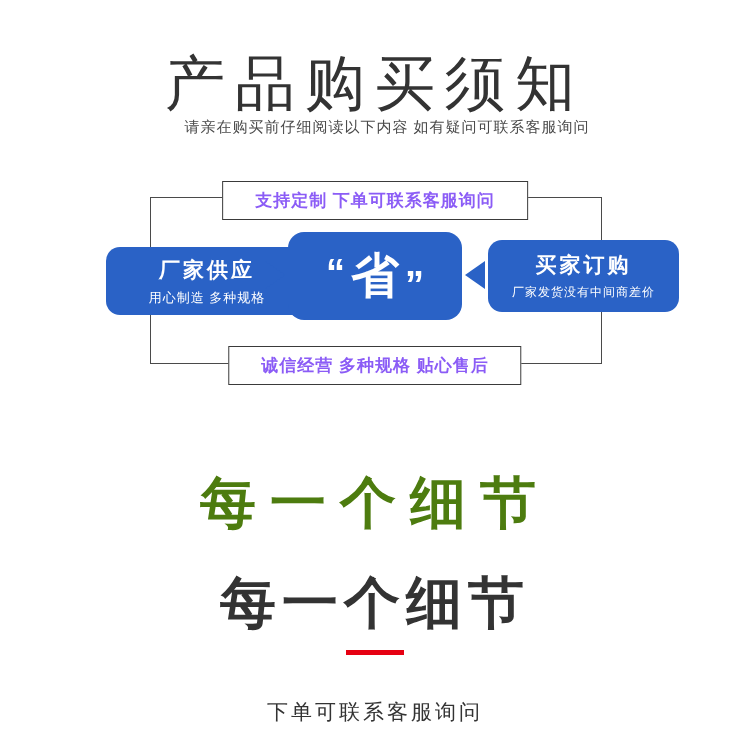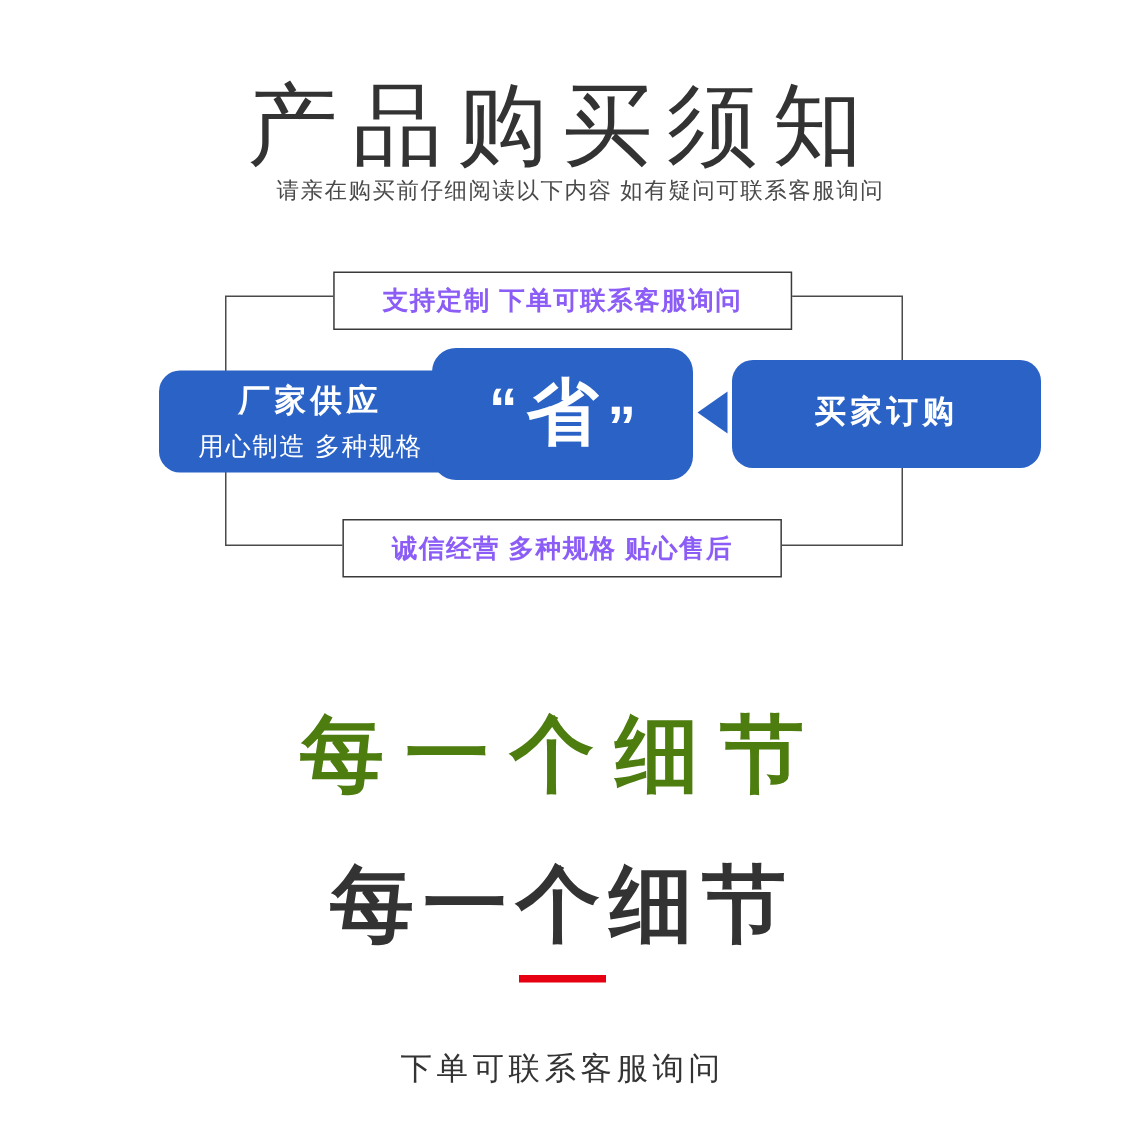--- a/index.html
+++ b/index.html
@@ -62,29 +62,29 @@
     color: #ffffff;
     border-radius: 14px;
     display: flex;
     flex-direction: column;
     align-items: center;
     justify-content: center;
     z-index: 1;
     text-align: center;
   }
   .left-box  { left: 62px;  top: 247px; width: 202px; height: 68px; margin-left: 44px; }
-  .right-box { left: 488px; top: 240px; width: 206px; height: 72px; }
+  .right-box { left: 488px; top: 240px; width: 191px; height: 72px; }
   .side-box-title {
     font-size: 21px;
     font-weight: bold;
     letter-spacing: 3px;
     margin-bottom: 5px;
   }
   .side-box-subtitle {
-    font-size: 17px;
+    font-size: 13px;
     letter-spacing: 1px;
   }
   .right-box .side-box-subtitle { font-size: 12px; }
 
   .center-box {
     left: 288px;
     top: 232px;
     width: 174px;
     height: 88px;
     border-radius: 16px;
@@ -176,20 +176,21 @@
 <div class="abs center-box">
   <span class="quote open">“</span>
   <span class="center-word">省</span>
   <span class="quote close">”</span>
 </div>
 
 <div class="abs arrow arrow-to-left"></div>
 
 <div class="abs blue-box right-box">
   <div class="side-box-title">买家订购</div>
+  <div class="side-box-subtitle">厂家发货没有中间商差价</div>
 </div>
 
 <div class="abs bordered-box bottom-box">诚信经营 多种规格 贴心售后</div>
 
 <div class="abs center-text headline-1">每一个细节</div>
 <div class="abs center-text headline-2">每一个细节</div>
 <div class="abs red-divider"></div>
 <div class="abs center-text tagline">下单可联系客服询问</div>
 
 </body></html>

